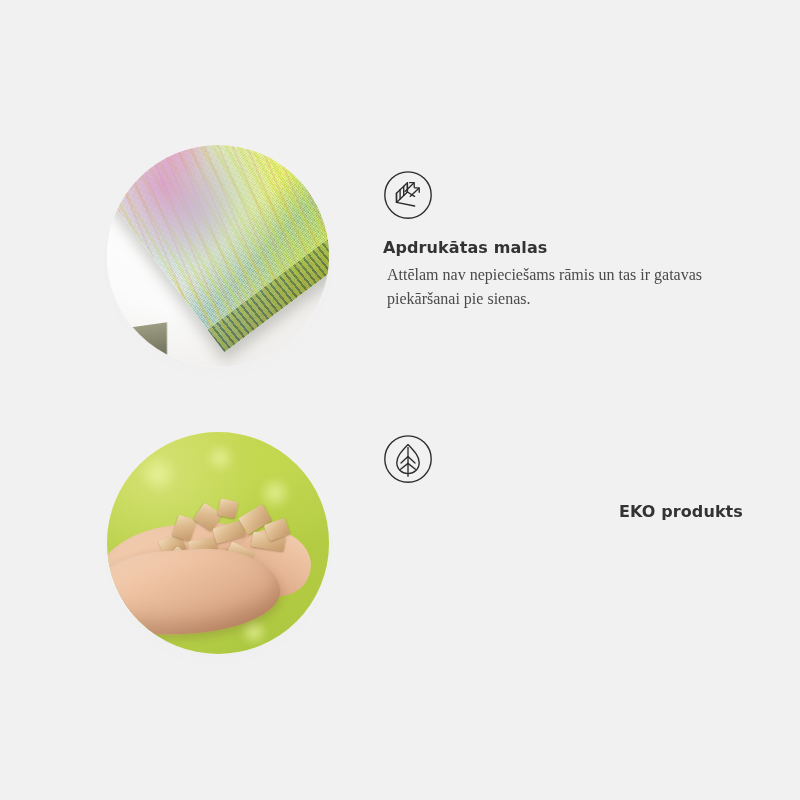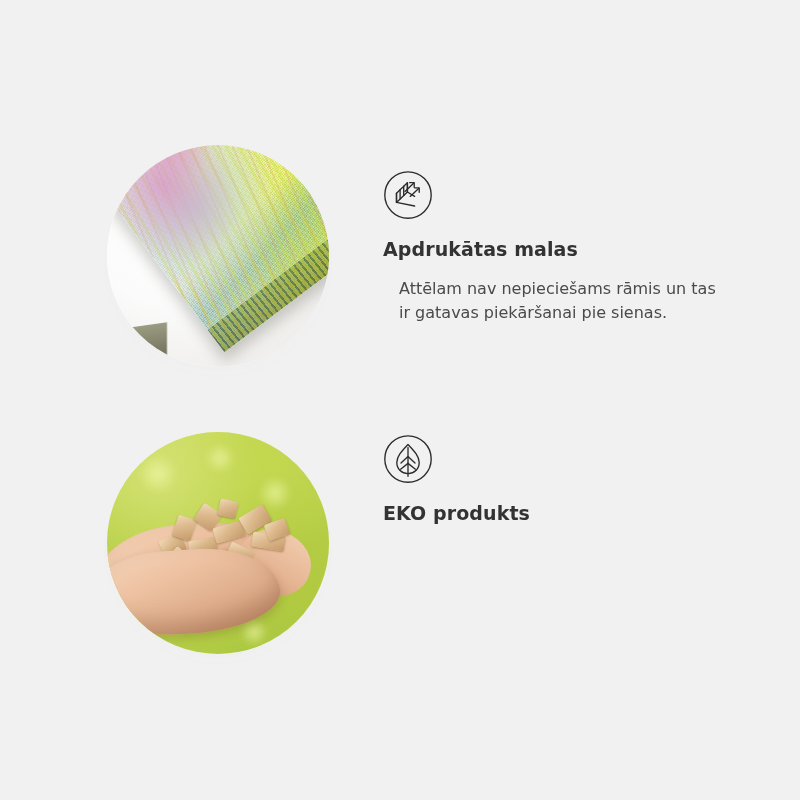--- a/index.html
+++ b/index.html
@@ -22,21 +22,21 @@
     background: #f1f1f1;
   }
 
   
   .feature {
     position: absolute;
     left: 0;
     width: 800px;
   }
   .feature-1 { top: 120px; height: 280px; }
-  .feature-2 { top: 415px; height: 280px; }
+  .feature-2 { top: 415px; height: 280px; text-align: right; }
 
   
   .media {
     position: absolute;
     left: 107px;
     width: 222px;
     height: 222px;
   }
   .feature-1 .media { top: 25px; }
   .feature-2 .media { top: 17px; }
@@ -197,33 +197,34 @@
 
   .icon-wrap {
     width: 50px;
     height: 50px;
     margin-bottom: 18px;
   }
   .icon-wrap svg { display: block; }
 
   .feature-title {
     margin: 0 0 6px 0;
-    font-size: 19px;
+    font-size: 16px;
     font-weight: 700;
     color: #333333;
     letter-spacing: 0.1px;
     line-height: 1.2;
   }
   .feature-desc {
-    margin: 16px;
+    margin: 4px;
     font-size: 16px;
     font-weight: 400;
     color: #4a4a4a;
     line-height: 1.5;
     max-width: 352px;
+    font-family: Liberation Serif, serif;
   }
 </style>
 </head>
 <body>
 
 <div class="page">
 
   <section class="feature feature-1">
 
     <div class="media">

